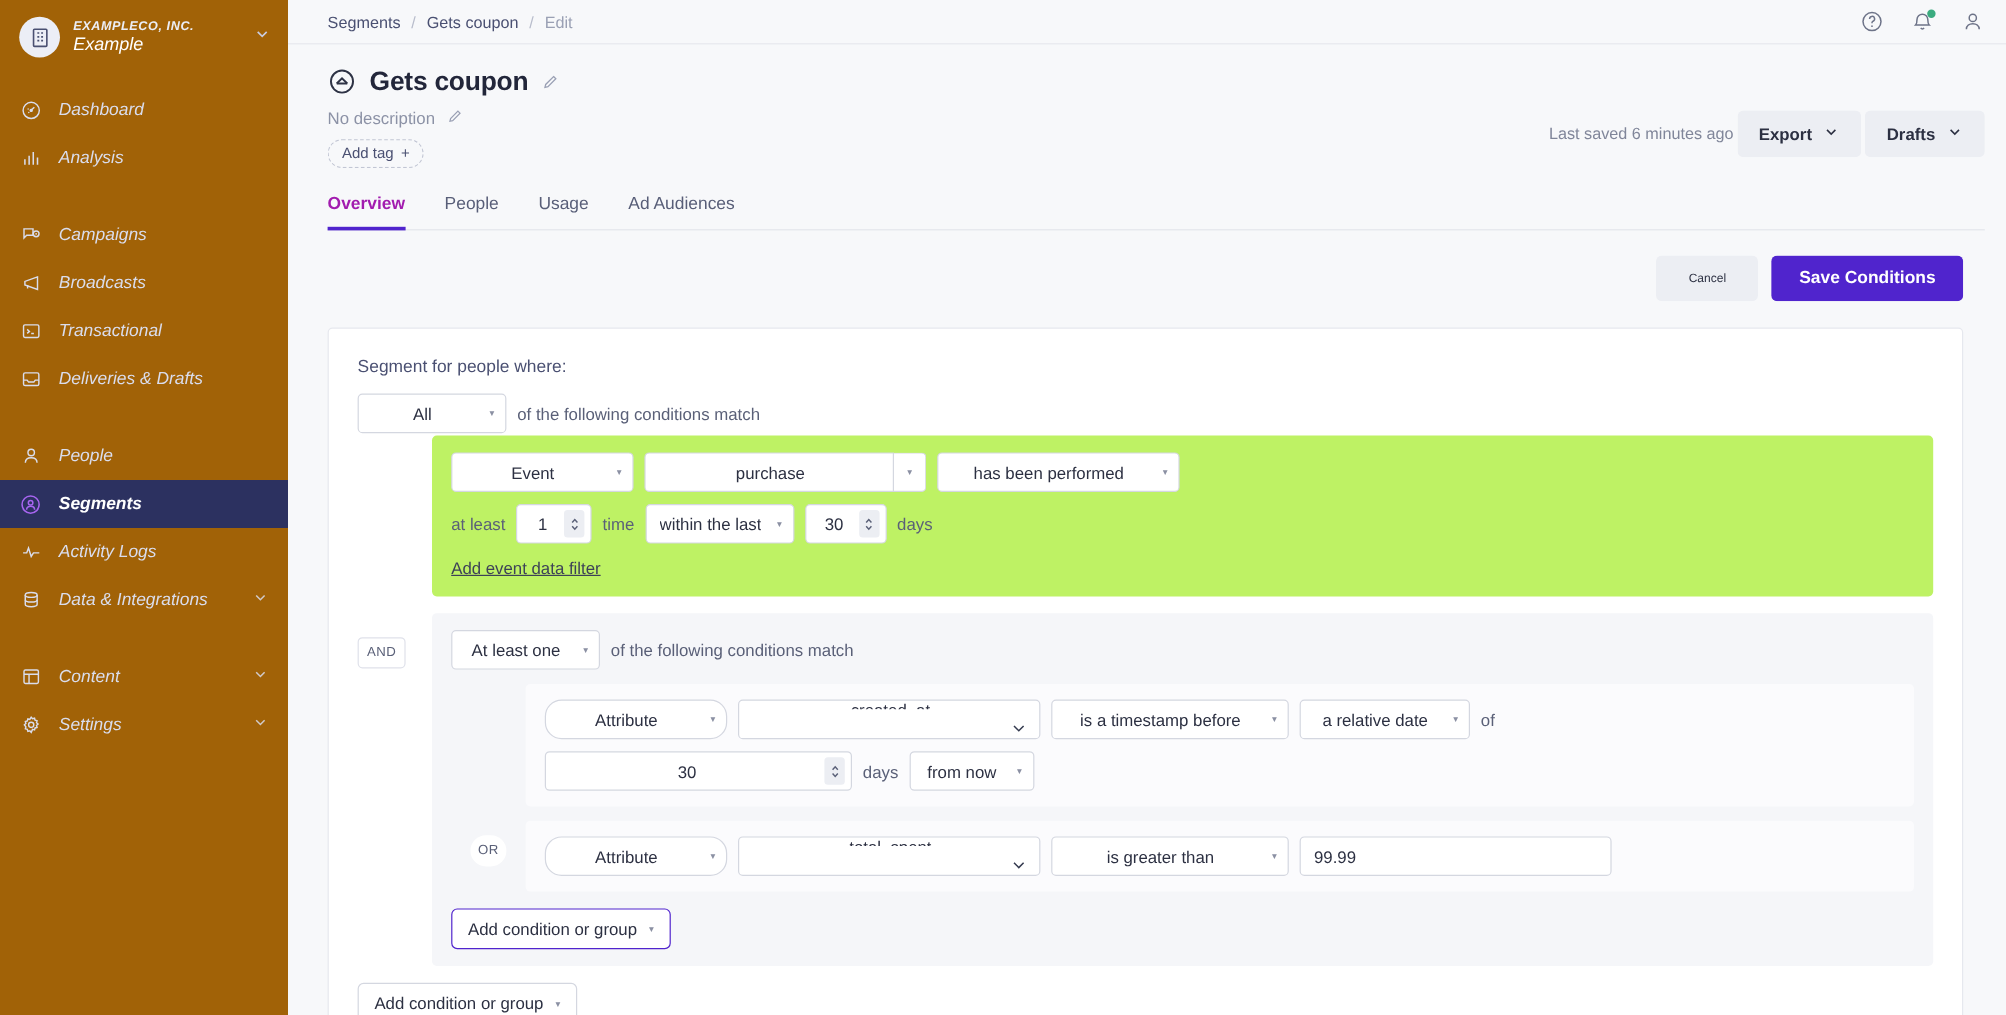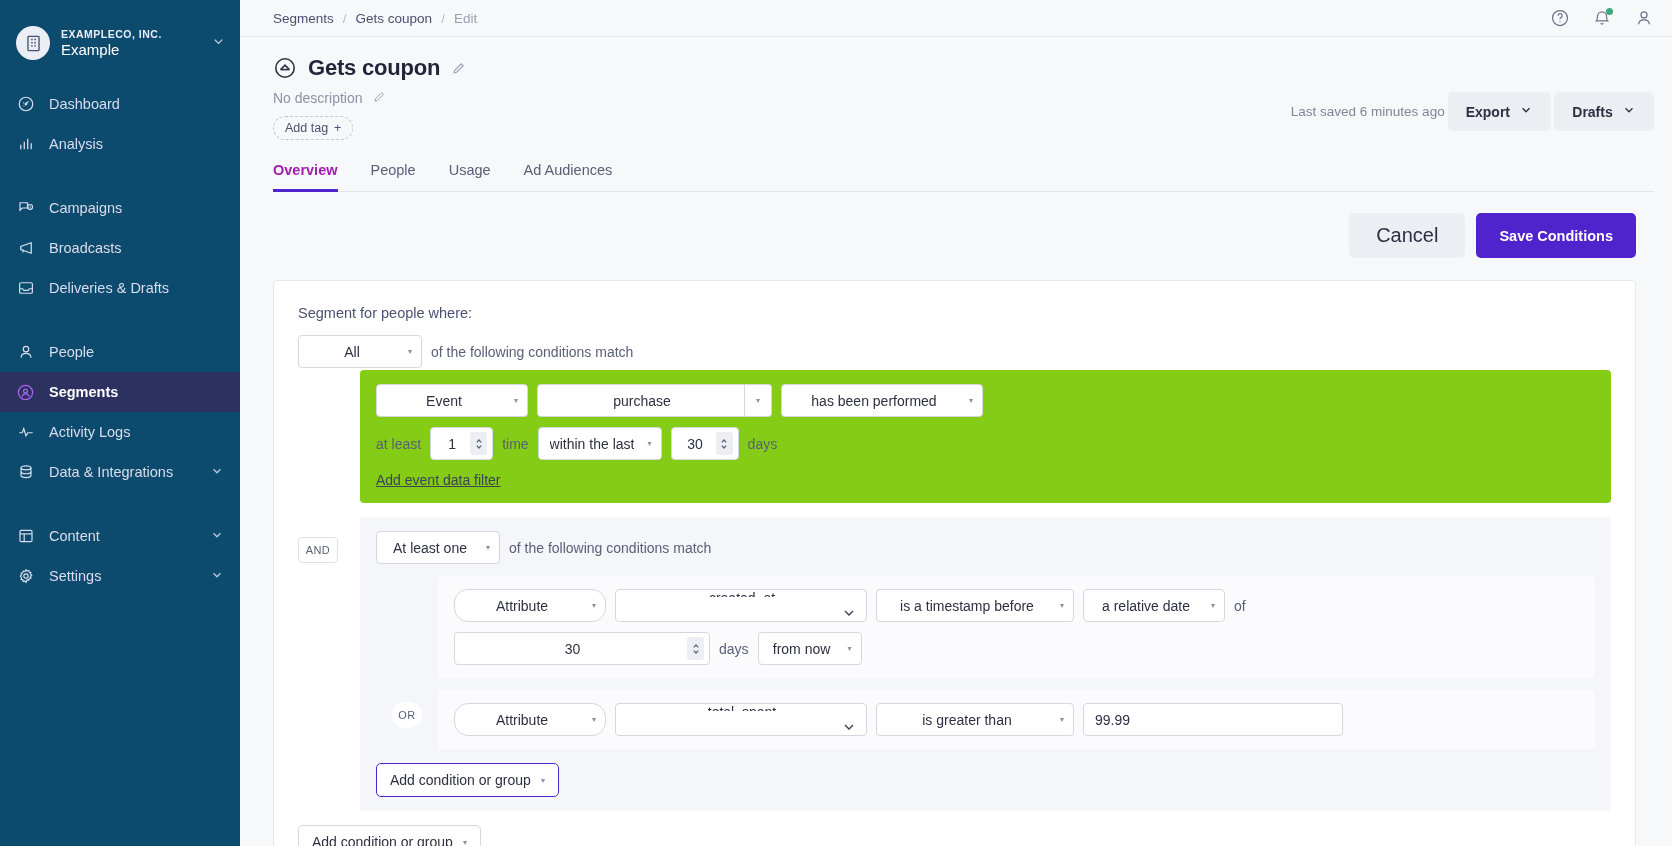--- a/index.html
+++ b/index.html
@@ -7,24 +7,25 @@
     width: 1672px; height: 846px;
     font-family: "Liberation Sans", sans-serif;
     background: #ffffff;
     overflow: hidden;
   }
   .app { display: flex; width: 1672px; height: 846px; }
 
   
   .sidebar {
     width: 240px; min-width: 240px; height: 846px;
-    background: #0c4a6e;
+    background: #a16207;
     color: #dfe1ef;
     display: flex; flex-direction: column;
-    padding-top: 12px;
+    padding-top: 0;
+    font-style: italic;
   }
   .org {
     display: flex; align-items: center;
     padding: 14px 14px 14px 16px;
     gap: 11px;
     cursor: pointer;
   }
   .org-logo {
     width: 34px; height: 34px; border-radius: 50%;
     background: #eceef6; flex-shrink: 0;
@@ -101,21 +102,21 @@
     border: 1px solid transparent; border-radius: 5px;
     font-size: 14px; cursor: pointer; font-family: inherit;
     display: inline-flex; align-items: center; justify-content: center; gap: 9px;
   }
   .btn-gray {
     background: #eceef3; color: #2c3042; padding: 10px 17px; font-weight: 700;
     min-width: 100px;
   }
   .btn-gray .cv { color: #2c3042; }
   .btn-cancel {
-    background: #eceef3; color: #2c3042; padding: 10px 26px; font-weight: 400; font-size: 20px;
+    background: #eceef3; color: #2c3042; padding: 10px 26px; font-weight: 400; font-size: 10px;
   }
   .btn-primary {
     background: #5024cd; color: #ffffff; padding: 10px 22px; font-weight: 700; font-size: 14.5px;
   }
 
   .tabs {
     display: flex; gap: 0; margin: 22px 0 0 33px;
     border-bottom: 1px solid #e3e5ec; padding-right: 18px;
   }
   .tab {
@@ -182,21 +183,21 @@
     color: #5a6078; cursor: pointer; flex-shrink: 0;
   }
   .txtbox {
     background: #ffffff; border: 1px solid #d4d7e0; border-radius: 4px;
     height: 33px; display: inline-flex; align-items: center;
     padding: 0 11px; font-size: 14px; color: #2c3042;
     width: 260px;
   }
 
   .cond-block {
-    background: #84cc16; border-radius: 4px; padding: 14px 16px;
+    background: #bef264; border-radius: 4px; padding: 14px 16px;
     margin-left: 62px; margin-top: 2px;
   }
   .cond-block .row + .row { margin-top: 10px; }
   .linkish {
     font-size: 14px; color: #3d4257; text-decoration: underline;
     cursor: pointer; display: inline-block; margin-top: 12px;
   }
 
   .group-wrap { display: flex; align-items: flex-start; margin-top: 14px; }
   .badge-and {
@@ -303,20 +304,30 @@
           <span class="lbl">Campaigns</span>
         </div>
         <div class="nav-item">
           <span class="ic">
             <svg width="18" height="18" viewBox="0 0 24 24" fill="none" stroke="currentColor" stroke-width="1.6">
               <path d="M19 5 5 10v4l14 5V5z"></path>
                 <path d="M8 14v4"></path>
             </svg>
           </span>
           <span class="lbl">Broadcasts</span>
+        </div>
+        <div class="nav-item">
+          <span class="ic">
+            <svg width="18" height="18" viewBox="0 0 24 24" fill="none" stroke="currentColor" stroke-width="1.6">
+              <rect x="3.5" y="5" width="17" height="14" rx="1.6"></rect>
+                <polyline points="7.5 10 10 12.2 7.5 14.4"></polyline>
+                <line x1="12" y1="14.6" x2="15" y2="14.6"></line>
+            </svg>
+          </span>
+          <span class="lbl">Transactional</span>
         </div>
         <div class="nav-item">
           <span class="ic">
             <svg width="18" height="18" viewBox="0 0 24 24" fill="none" stroke="currentColor" stroke-width="1.6">
               <rect x="3.5" y="5" width="17" height="14" rx="1.8"></rect>
                 <path d="M3.5 13h4l1.6 2.2h5.8L16.5 13h4"></path>
             </svg>
           </span>
           <span class="lbl">Deliveries &amp; Drafts</span>
         </div>

